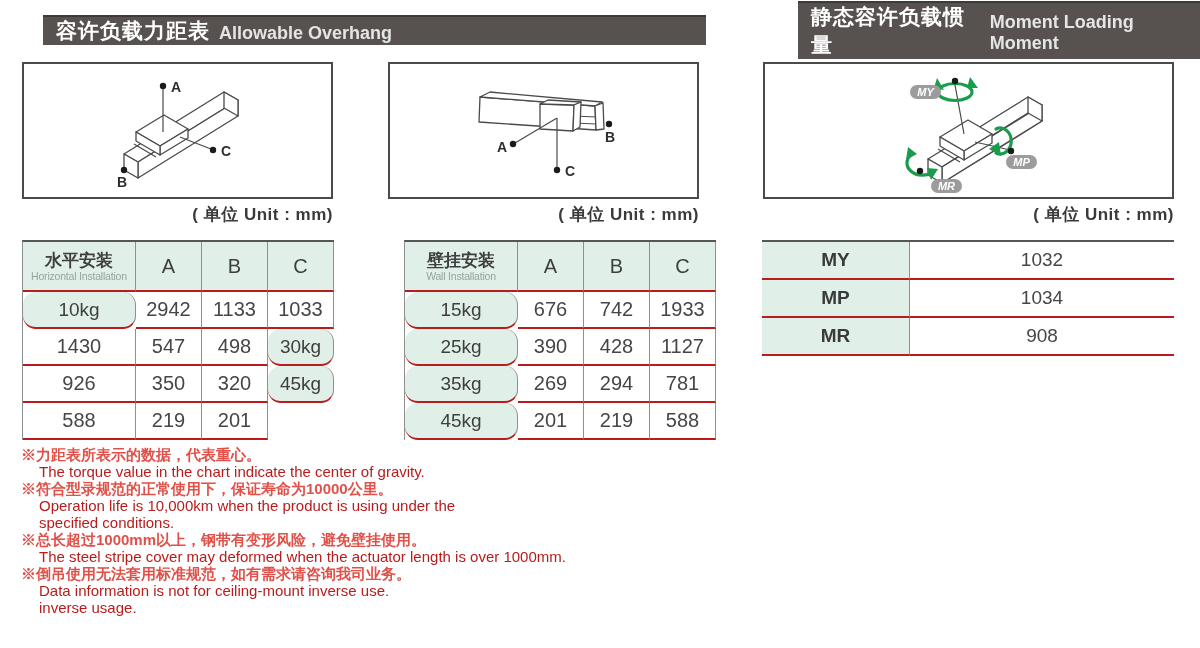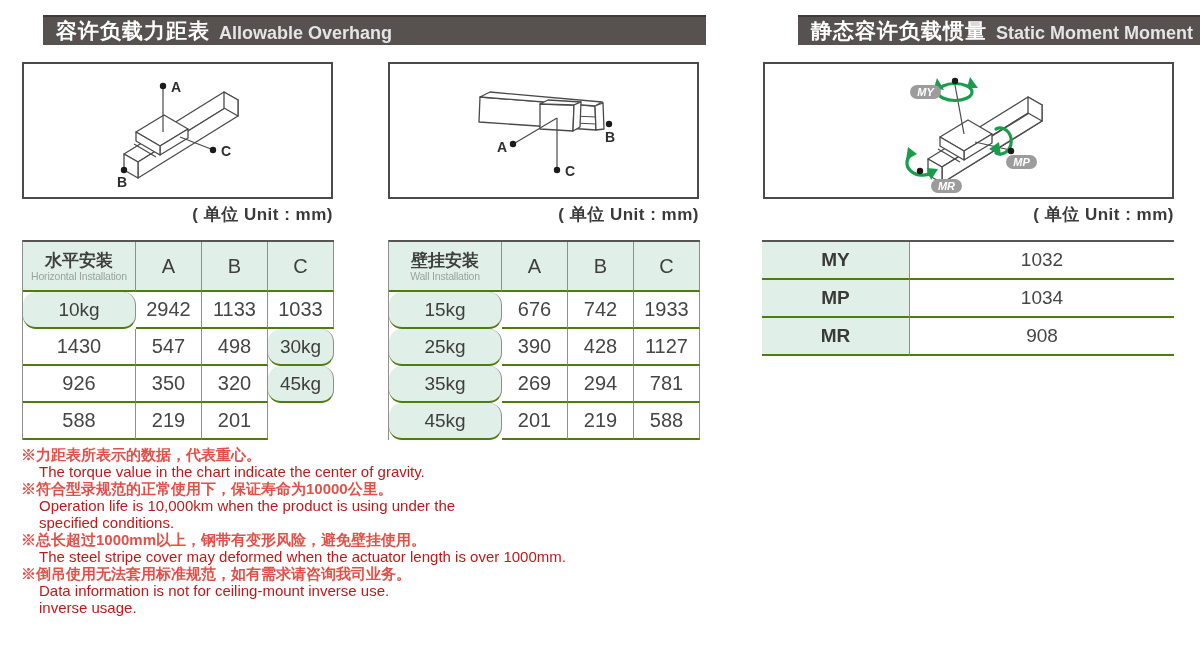--- a/index.html
+++ b/index.html
@@ -35,24 +35,24 @@
   .thin-line { stroke:#4a4a4a; stroke-width:1.2; fill:none; }
   .dot { fill:#1b1b1b; }
   .g-arrow { stroke:#1A9C4D; stroke-width:3.2; fill:none; stroke-linecap:round; }
   .g-head { fill:#1A9C4D; }
   .badge { fill:#9C9C9C; }
   .badge-text { fill:#ffffff; font-size:11px; font-weight:700; font-style:italic; text-anchor:middle; }
 
   
   .data-table { position:absolute; top:240px; display:grid; border-top:2px solid #565656; border-left:1px solid #8f8f8f; background:#fff; }
   #t1 { left:22px;  grid-template-columns:113px 66px 66px 66px; grid-template-rows:50px 37px 37px 37px 37px; }
-  #t2 { left:388px; grid-template-columns:113px 66px 66px 66px; grid-template-rows:50px 37px 37px 37px 37px; }
+  #t2 { left:404px; grid-template-columns:113px 66px 66px 66px; grid-template-rows:50px 37px 37px 37px 37px; }
   #t3 { left:762px; grid-template-columns:148px 264px; grid-template-rows:38px 38px 38px; border-left:none; }
   .cell { display:flex; flex-direction:column; align-items:center; justify-content:center;
-          border-right:1px solid #8f8f8f; border-bottom:2px solid #4d7c0f;
+          border-right:1px solid #8f8f8f; border-bottom:2px solid #b91c1c;
           font-size:20px; color:#464646; background:#ffffff; }
   .cell.mint { background:#E0EFE8; }
   .cell .t-zh { font-size:17px; font-weight:700; color:#3f3f3f; line-height:19px; }
   .cell .t-en { font-size:10.5px; color:#9aa39f; line-height:12px; letter-spacing:-0.2px; }
   .cell.colhead { font-size:20px; color:#3f3f3f; }
   .cell.load { font-size:19px; color:#3f3f3f;border-radius:13px; }
   #t3 .cell { border-right:none; }
   #t3 .cell.mlabel { border-right:1px solid #8f8f8f; font-size:19px; font-weight:700; color:#3a3a3a; }
   #t3 .cell.mvalue { font-size:19px; }
 
@@ -73,21 +73,21 @@
       <span class="zh">容许负载力距表</span>
       <span class="en">Allowable Overhang</span>
     </div>
   </div>
 
   <div class="bar" id="bar-right">
     <div class="teal"></div>
     <div class="gap"></div>
     <div class="dark">
       <span class="zh">静态容许负载惯量</span>
-      <span class="en">Static Moment Moment</span>
+      <span class="en">Moment Loading Moment</span>
     </div>
   </div>
 
   <div class="diagram-box" id="diag1">
     <svg width="307" height="133" viewBox="0 0 307 133">
       <polygon class="outline" points="100,90 200,28 214,36 114,98"></polygon>
       <polygon class="outline" points="114,98 214,36 214,52 114,114"></polygon>
       <polygon class="outline" points="200,28 214,36 214,52 200,44"></polygon>
       <polygon class="outline" points="100,90 114,98 114,114 100,106"></polygon>
       <polygon class="outline" points="112,68 140,51 164,65 136,82"></polygon>

